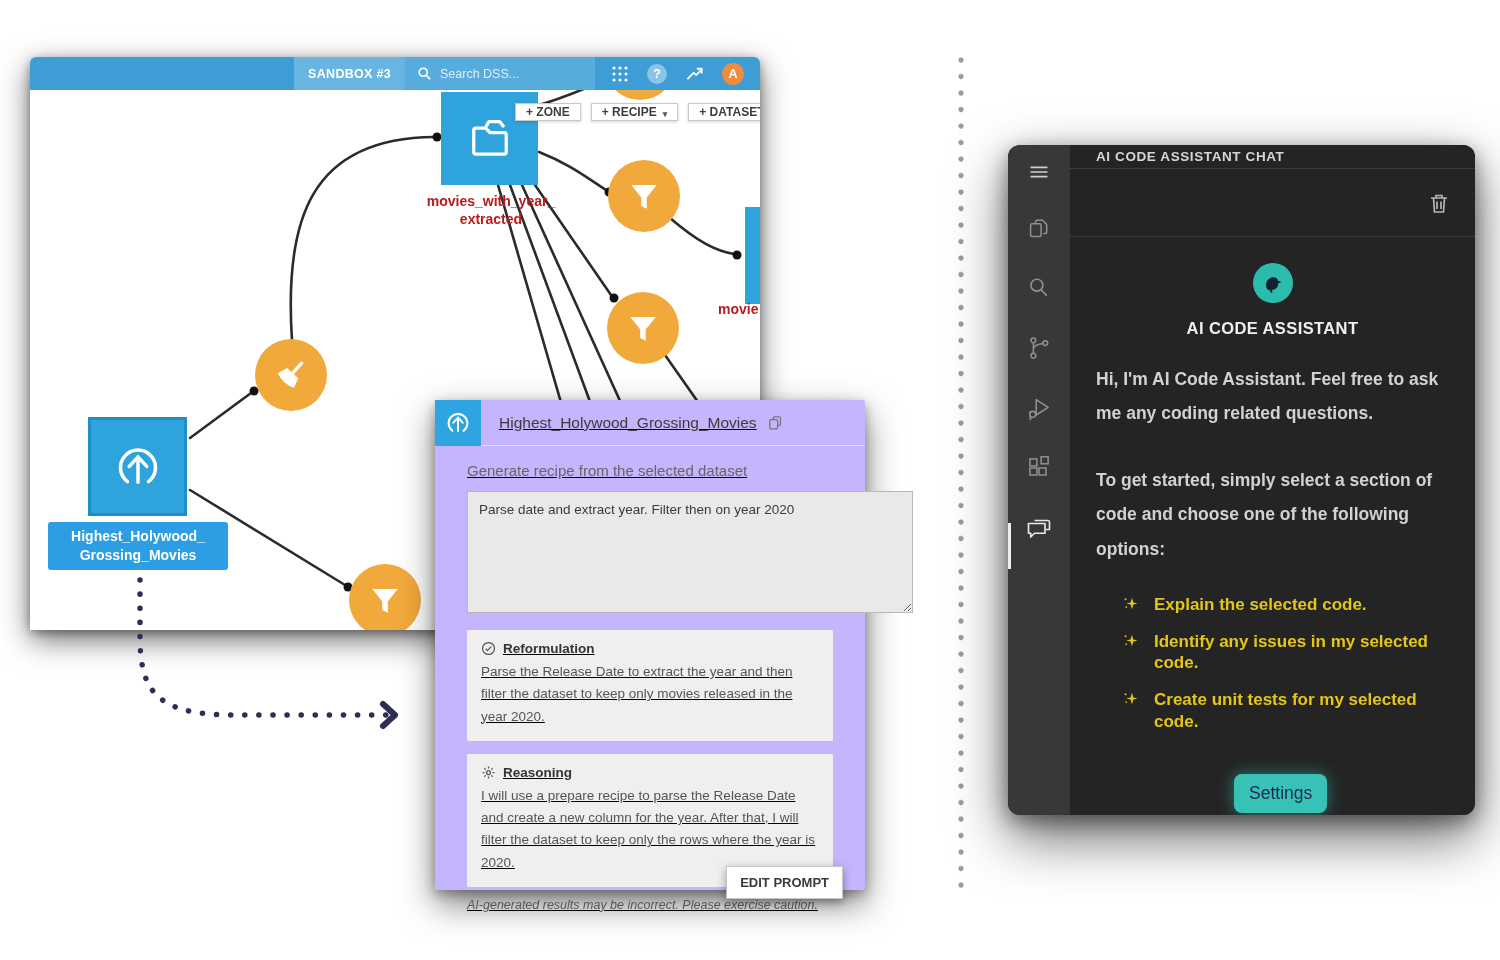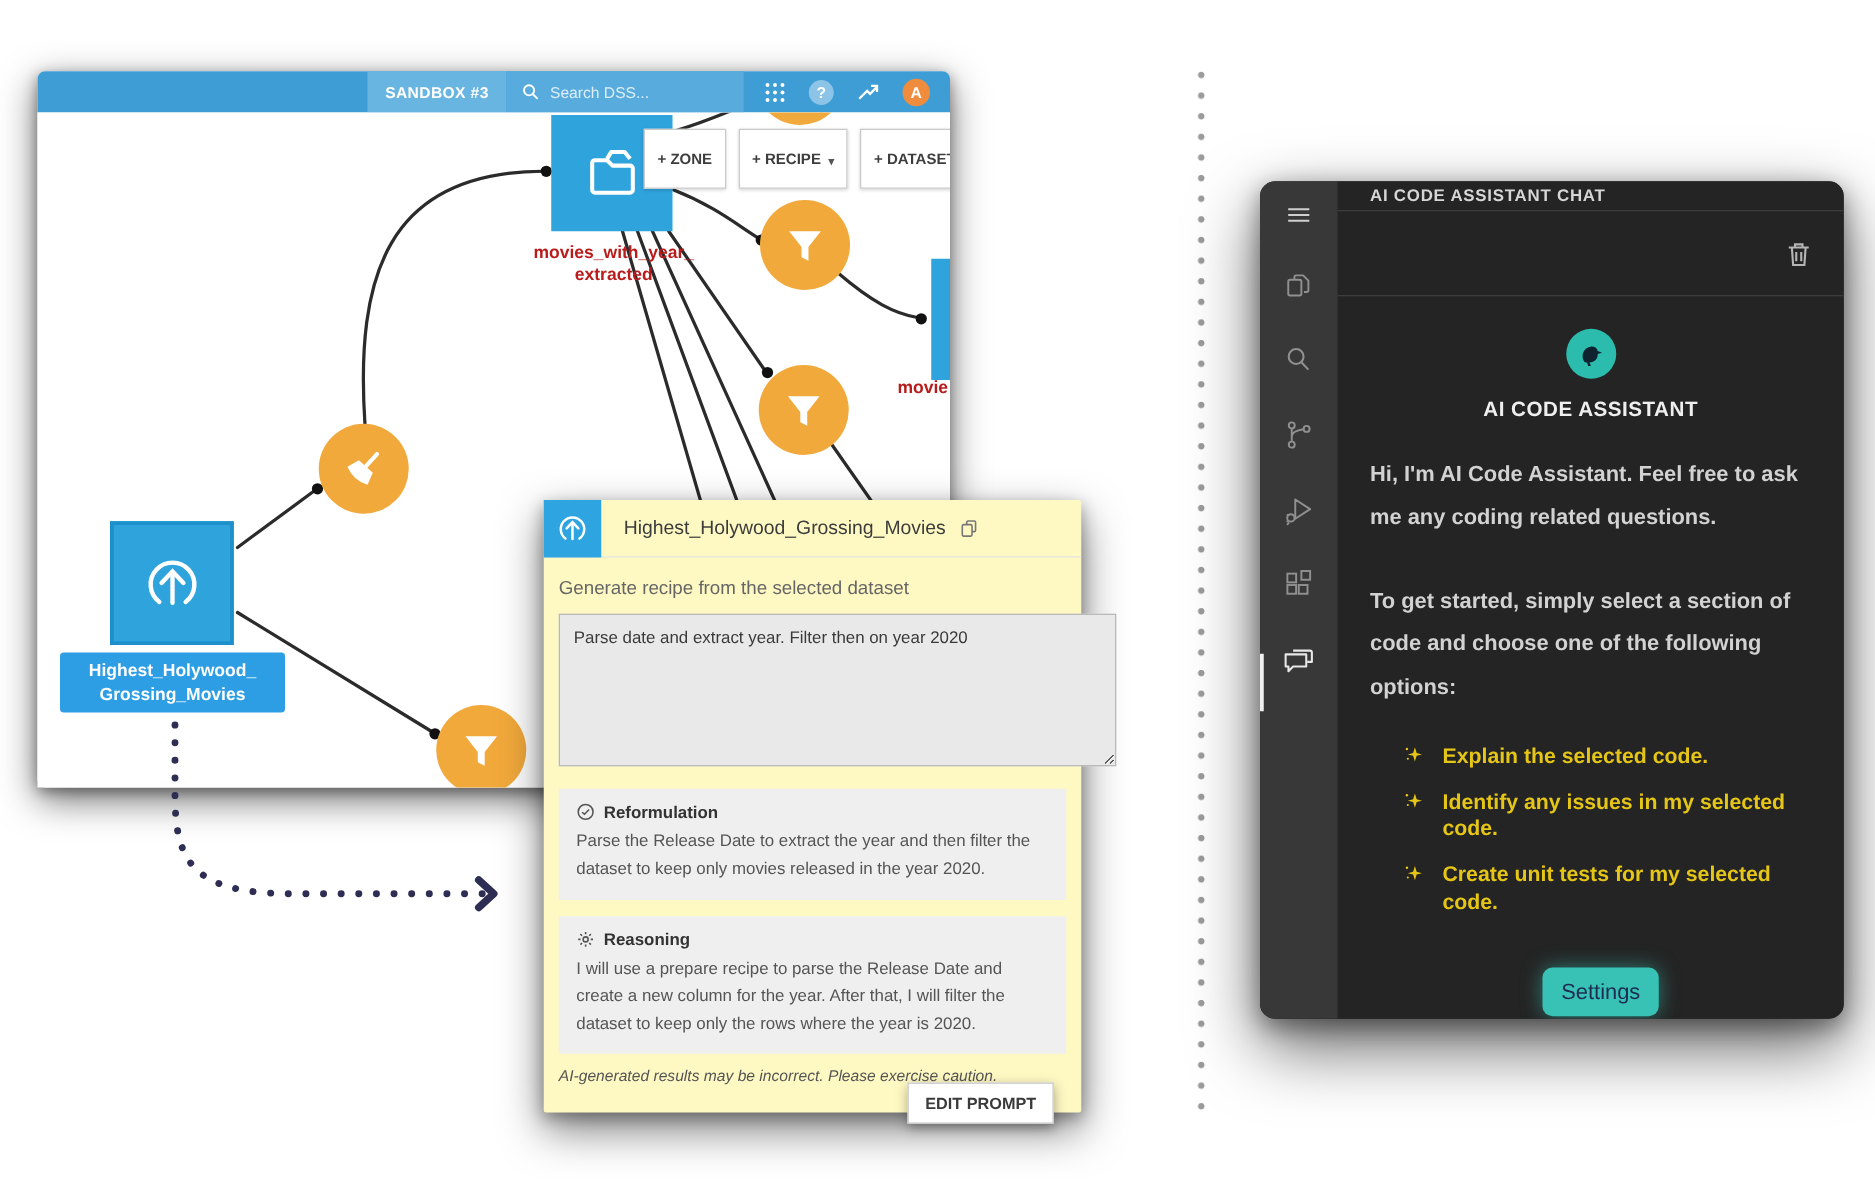--- a/index.html
+++ b/index.html
@@ -32,34 +32,34 @@
   .circ-funnel-2 { left:577px; top:202px; }
   .circ-funnel-3 { left:319px; top:474px; }
   .circ-broom { left:225px; top:249px; }
 
   .node-label { position:absolute; color:#b91c1c; font-size:14px; font-weight:bold; text-align:center; line-height:1.3; }
   .lbl-folder { left:386px; top:102px; width:150px; }
   .lbl-right { left:688px; top:210px; width:60px; text-align:left; white-space:nowrap; }
   .lbl-upload-box { position:absolute; left:18px; top:432px; width:180px; padding:5px 4px; background:#2d9ee3; border-radius:3px; color:#fff; font-size:14px; font-weight:bold; text-align:center; line-height:1.35; }
 
   .flow-btns { position:absolute; top:13px; left:485px; display:flex; gap:10px; }
-  .flow-btn { background:#fff; border:1px solid #c9c9c9; box-shadow:0 1px 3px rgba(0,0,0,.18); color:#3d3d3d; font-size:12px; font-weight:bold; padding:16px 10px; display:flex; align-items:flex-end; gap:6px; white-space:nowrap; }
+  .flow-btn { background:#fff; border:1px solid #c9c9c9; box-shadow:0 1px 3px rgba(0,0,0,.18); color:#3d3d3d; font-size:12px; font-weight:bold; padding:1px 10px; display:flex; align-items:flex-end; gap:6px; white-space:nowrap; }
   .flow-btn .caret { font-size:9px; color:#555; }
 
   
   .dotted-nav { position:absolute; left:100px; top:570px; z-index:2; }
 
   
-  .modal { position:absolute; left:435px; top:400px; width:430px; height:490px; background:#fef9c3; border-radius:2px;
-           box-shadow:0 14px 34px rgba(0,0,0,.5), 0 4px 12px rgba(0,0,0,.3); z-index:3; }
+  .modal { position:absolute; left:435px; top:400px; width:430px; height:490px; background:#c4b5fd; border-radius:2px;
+           box-shadow:0 14px 34px rgba(0,0,0,.5), 0 4px 12px rgba(0,0,0,.3); z-index:3;text-decoration:underline; }
   .modal-header { display:flex; align-items:center; height:46px; border-bottom:1px solid #e2e2e2; }
   .modal-ds-icon { width:46px; height:46px; background:#2ea5e0; display:flex; align-items:center; justify-content:center; flex:none; }
   .modal-title { margin-left:18px; font-size:15.5px; color:#3c3c3c; }
   .copy-btn { margin-left:10px; color:#777; display:flex; }
-  .modal-body { padding:0 12px; }
+  .modal-body { padding:0 32px; }
   .modal-sub { margin:16px 0 12px; font-size:15px; color:#666; }
   .prompt-box { width:446px; height:122px; background:#e9e9e9; border:1px solid #b9b9b9; resize:vertical; padding:9px 11px; font-size:13.5px; color:#3a3a3a; font-family:"Liberation Sans",sans-serif; line-height:1.4; }
   .ai-section { background:#efefef; padding:11px 14px 13px; margin-top:13px; border-radius:1px; }
   .ai-sec-head { display:flex; align-items:center; gap:7px; font-size:13.5px; font-weight:bold; color:#333; margin-bottom:5px; }
   .ai-sec-head svg { color:#555; }
   .ai-sec-text { font-size:13.5px; color:#555; line-height:1.65; }
   .disclaimer { margin-top:11px; font-size:12.5px; font-style:italic; color:#555; }
   .modal-actions { position:absolute; right:22px; bottom:-9px; display:flex; align-items:center; gap:13px; }
   .btn-secondary { background:#fff; border:1px solid #c5c5c5; box-shadow:0 3px 9px rgba(0,0,0,.35); color:#3a3a3a; font-size:13px; font-weight:bold; padding:8px 13px; cursor:pointer; font-family:"Liberation Sans",sans-serif; }
   .btn-primary { background:#2e86ec; border:none; box-shadow:0 4px 10px rgba(0,0,0,.35); color:#fff; font-size:15.5px; font-weight:bold; padding:9px 17px; letter-spacing:.3px; cursor:pointer; font-family:"Liberation Sans",sans-serif; }

